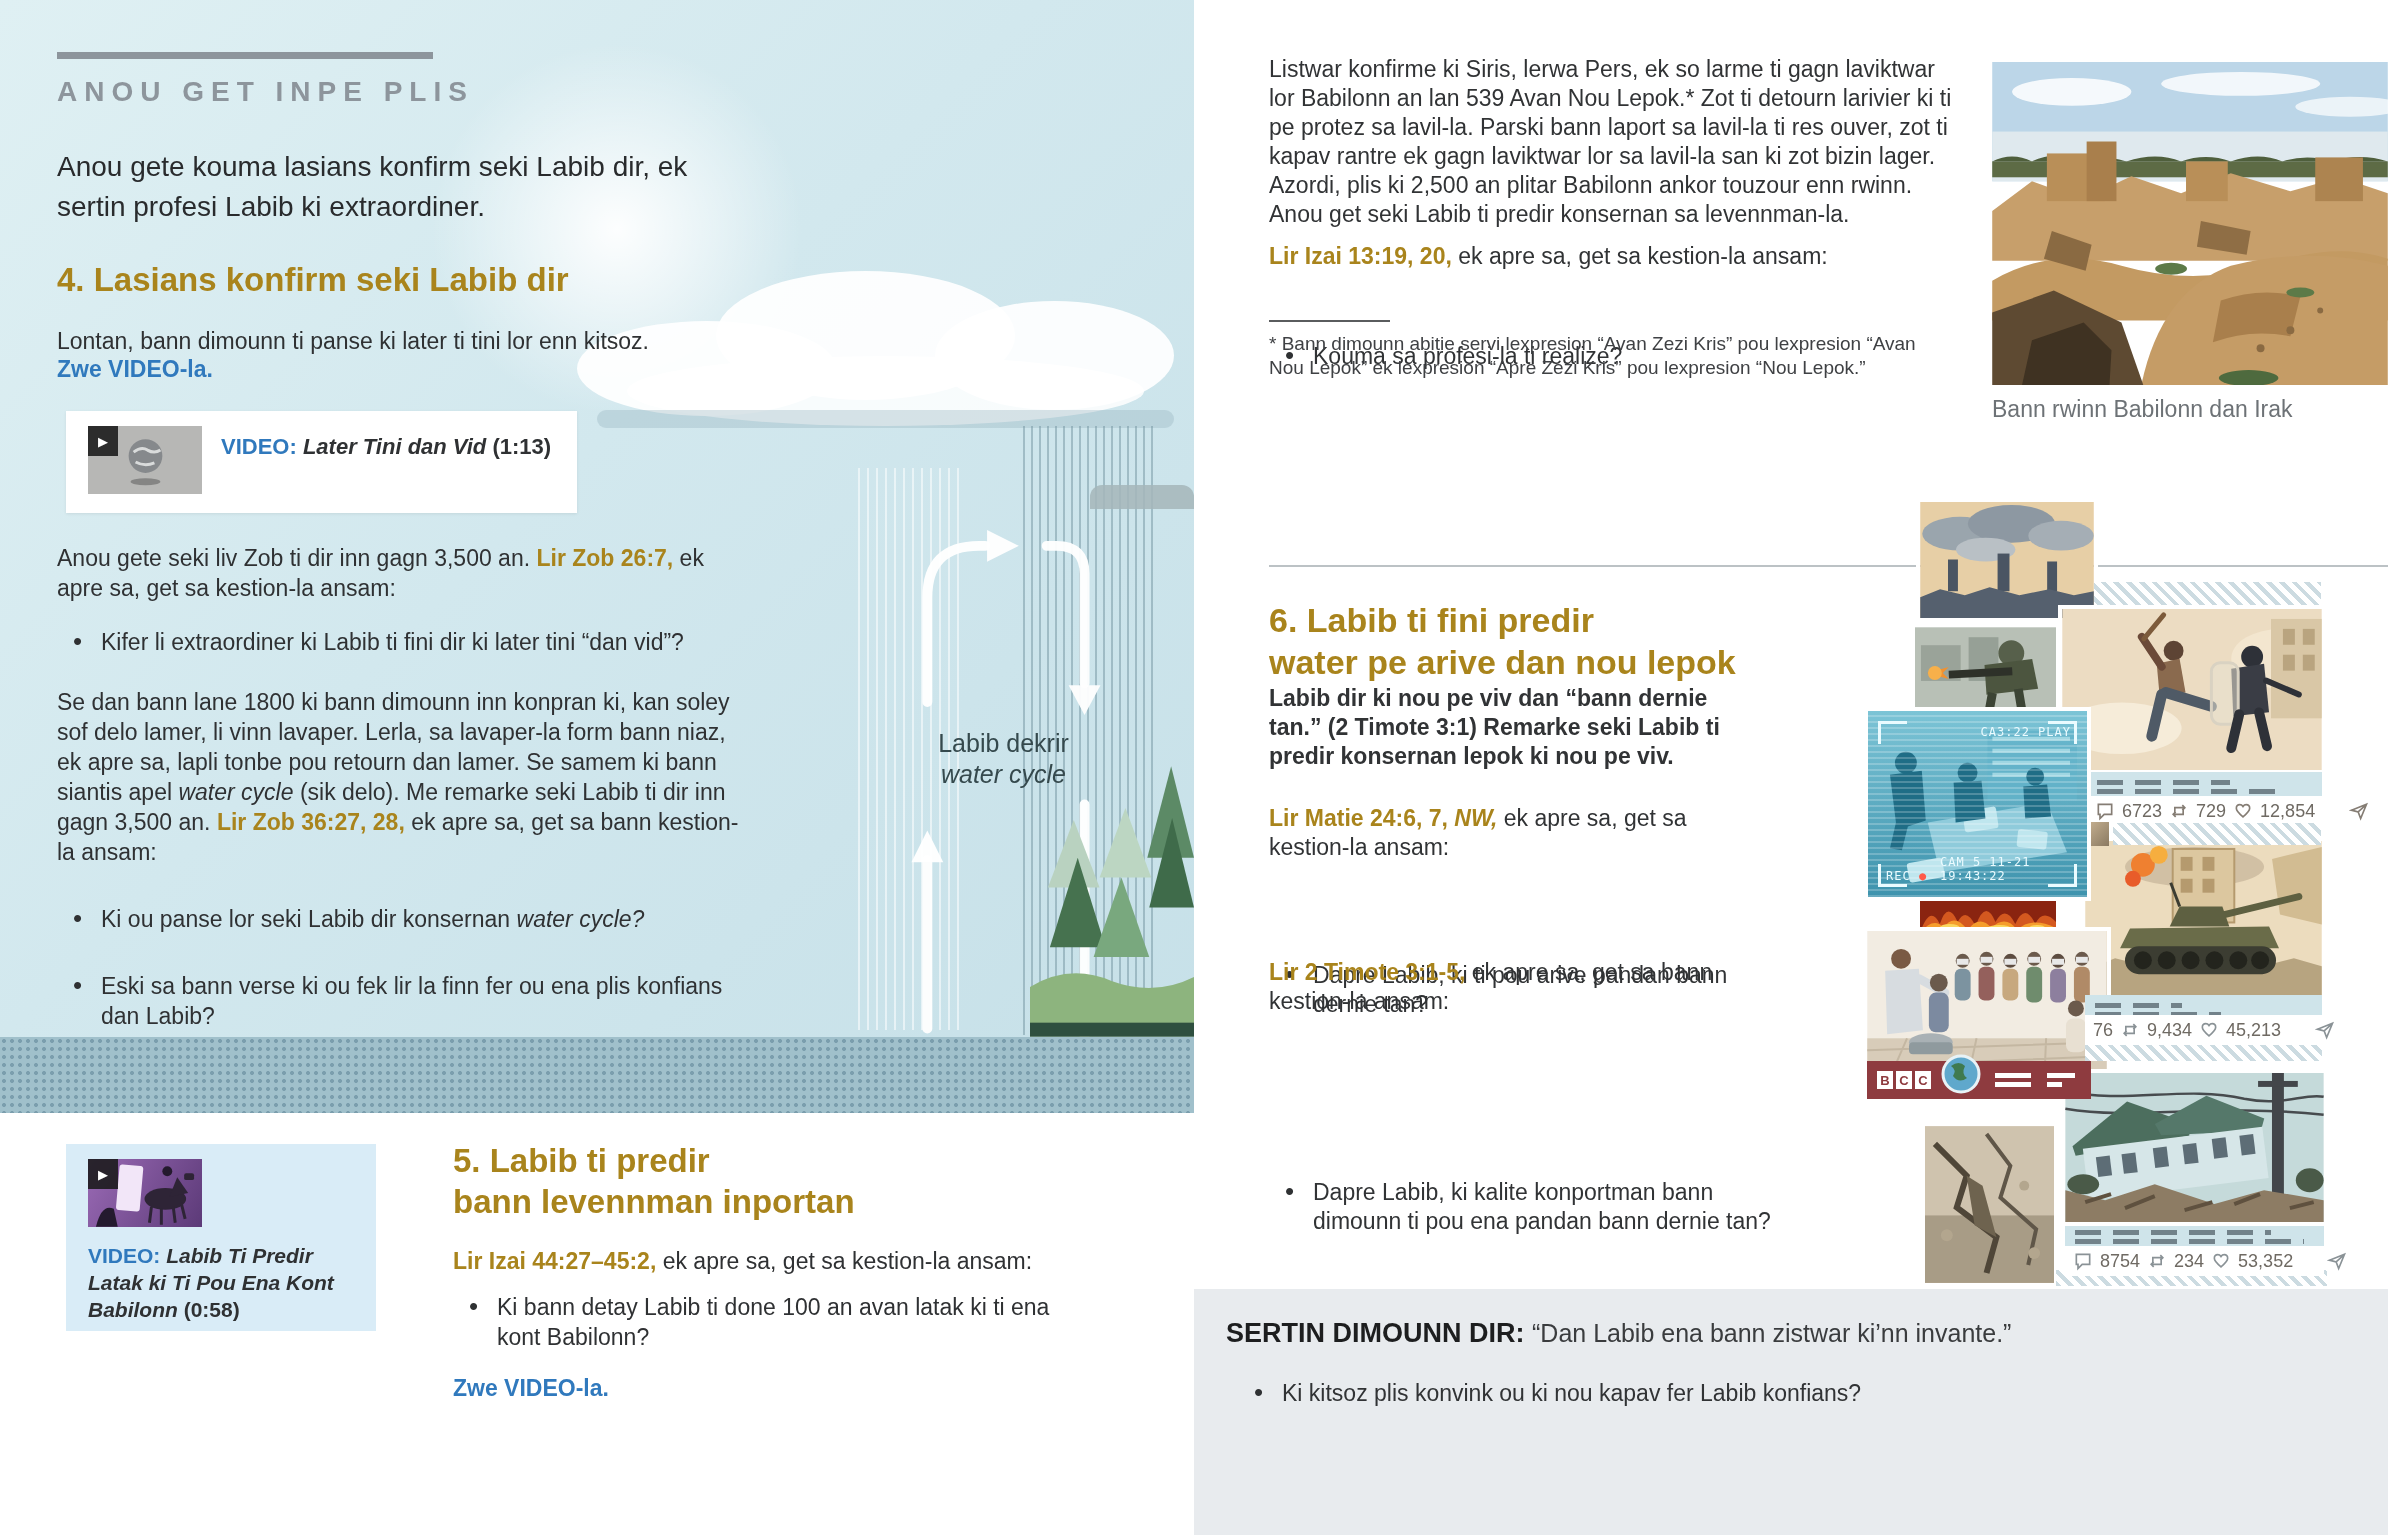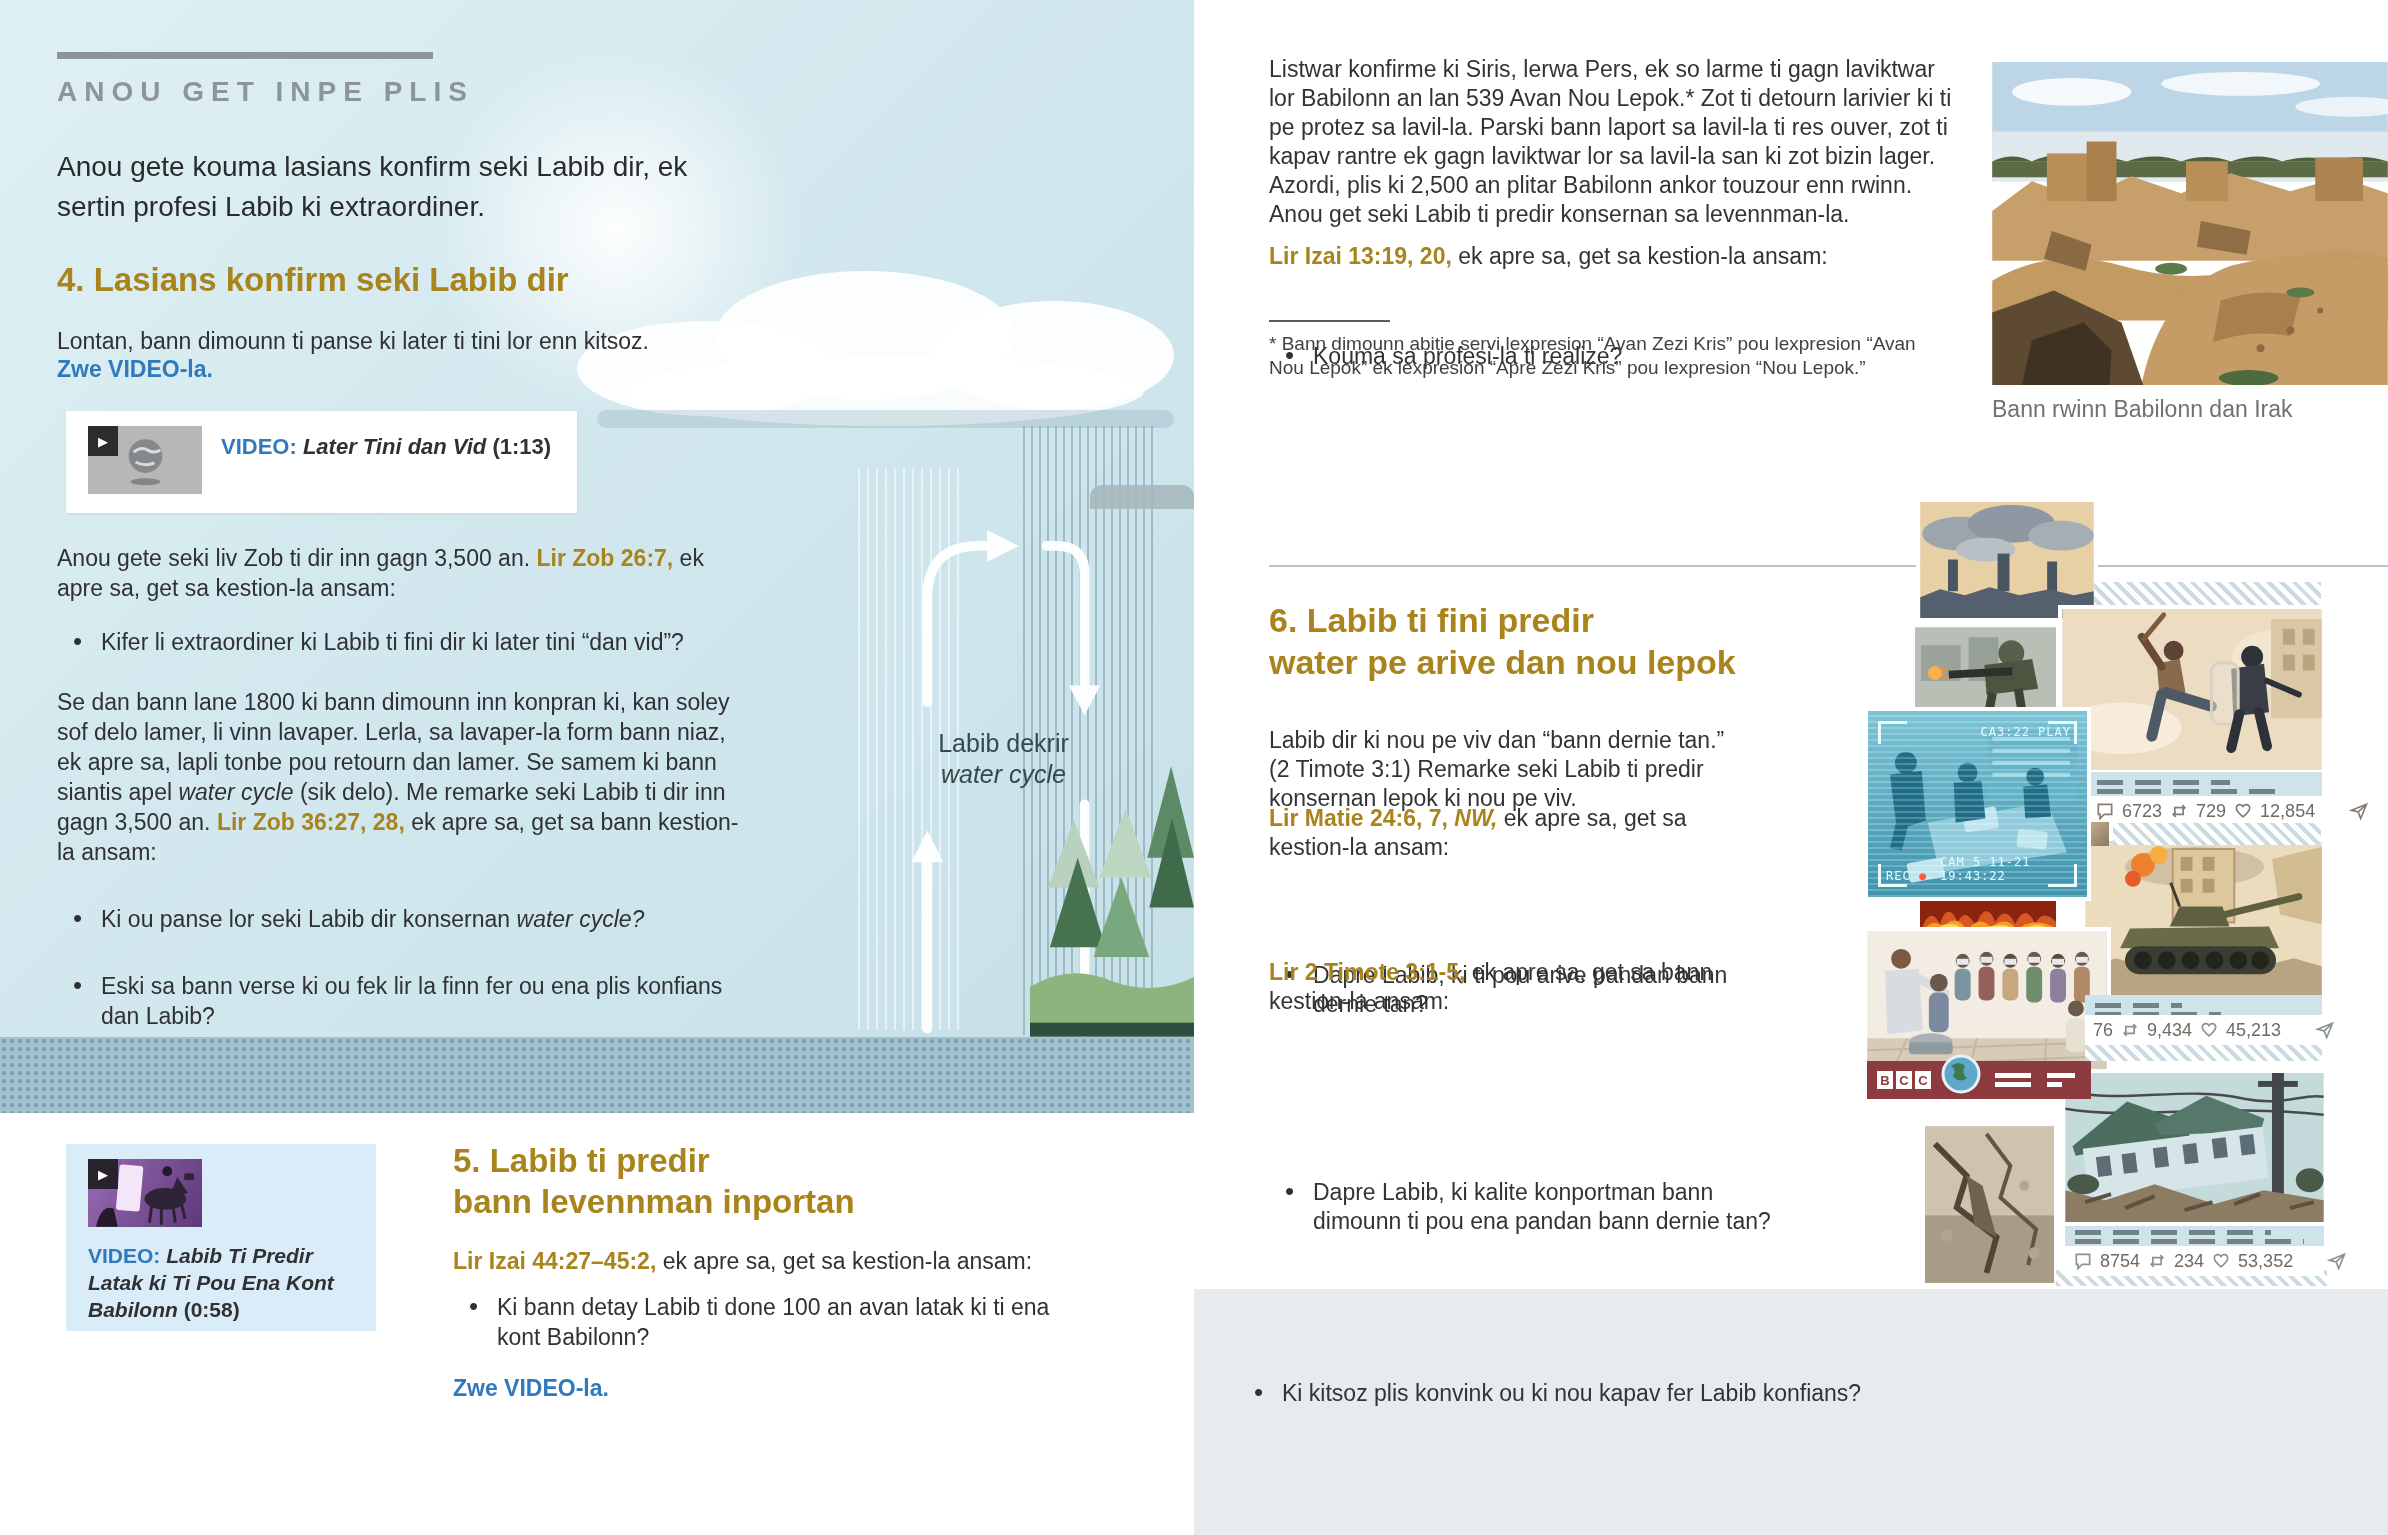--- a/index.html
+++ b/index.html
@@ -209,21 +209,21 @@
       <circle cx="270" cy="288" r="4" fill="#8a6a42"></circle>
   </svg>
   <div class="abs cap" style="left:1992px;top:396px;">Bann rwinn Babilonn dan Irak</div>
 
   <div class="abs" style="left:1269px;top:565px;width:1119px;border-top:2px solid #bcc2c5;"></div>
 
   <div class="abs goldhead" style="left:1269px;top:599px;font-size:34px;line-height:42px;">
     <div>6. Labib ti fini predir</div>
     <div>water pe arive dan nou lepok</div>
   </div>
-  <div class="abs body-r" style="left:1269px;top:726px;width:478px;">Labib dir ki nou pe viv dan “bann dernie tan.” (2 Timote 3:1) Remarke seki Labib ti predir konsernan lepok ki nou pe viv.</div>
+  <div class="abs body-r" style="left:1269px;top:684px;width:478px;font-weight:bold;">Labib dir ki nou pe viv dan “bann dernie tan.” (2 Timote 3:1) Remarke seki Labib ti predir konsernan lepok ki nou pe viv.</div>
   <div class="abs body-r" style="left:1269px;top:804px;width:478px;">
     <span class="gold">Lir Matie 24:6, 7, </span><span class="gold i">NW,</span><span> ek apre sa, get sa kestion-la ansam:</span>
   </div>
   <div class="abs body-r bullet" style="left:1269px;top:872px;width:438px;">Dapre Labib, ki ti pou arive pandan bann dernie tan?</div>
   <div class="abs body-r" style="left:1269px;top:958px;width:478px;">
     <span class="gold">Lir 2 Timote 3:1-5,</span><span> ek apre sa, get sa bann kestion-la ansam:</span>
   </div>
   <div class="abs body-r bullet" style="left:1269px;top:1031px;width:468px;">Dapre Labib, ki kalite konportman bann dimounn ti pou ena pandan bann dernie tan?</div>
   <div class="abs body-r bullet" style="left:1269px;top:1098px;width:448px;">Lekel parmi sa bann konportman-la ou trouve otour ou?</div>
 
@@ -501,17 +501,21 @@
       </svg>
     <span>53,352</span>
     <span class="sline"></span>
     <svg width="20" height="20" viewBox="0 0 24 24">
         <path d="M3,11 L21,4 L14,21 L11,13 Z M11,13 L21,4" fill="none" stroke="#8a9296" stroke-width="2"></path>
       </svg>
   </div>
   <div class="hatch" style="left:2056px;top:1270px;width:271px;height:16px;z-index:1;"></div>
 
   <div id="graybox" class="abs">
+    <div class="abs" style="left:32px;top:28px;width:1095px;font-size:25px;line-height:32px;">
+      <span class="b" style="font-size:27px;color:#1d1e1f;">SERTIN DIMOUNN DIR: </span>
+      <span style="color:#3a3c3e;">“Dan Labib ena bann zistwar ki’nn invante.”</span>
+    </div>
     <div class="abs body-r bullet" style="left:44px;top:74px;width:995px;margin-top:16px;">Ki kitsoz plis konvink ou ki nou kapav fer Labib konfians?</div>
   </div>
 
 </div>
 
 
 </body></html>

